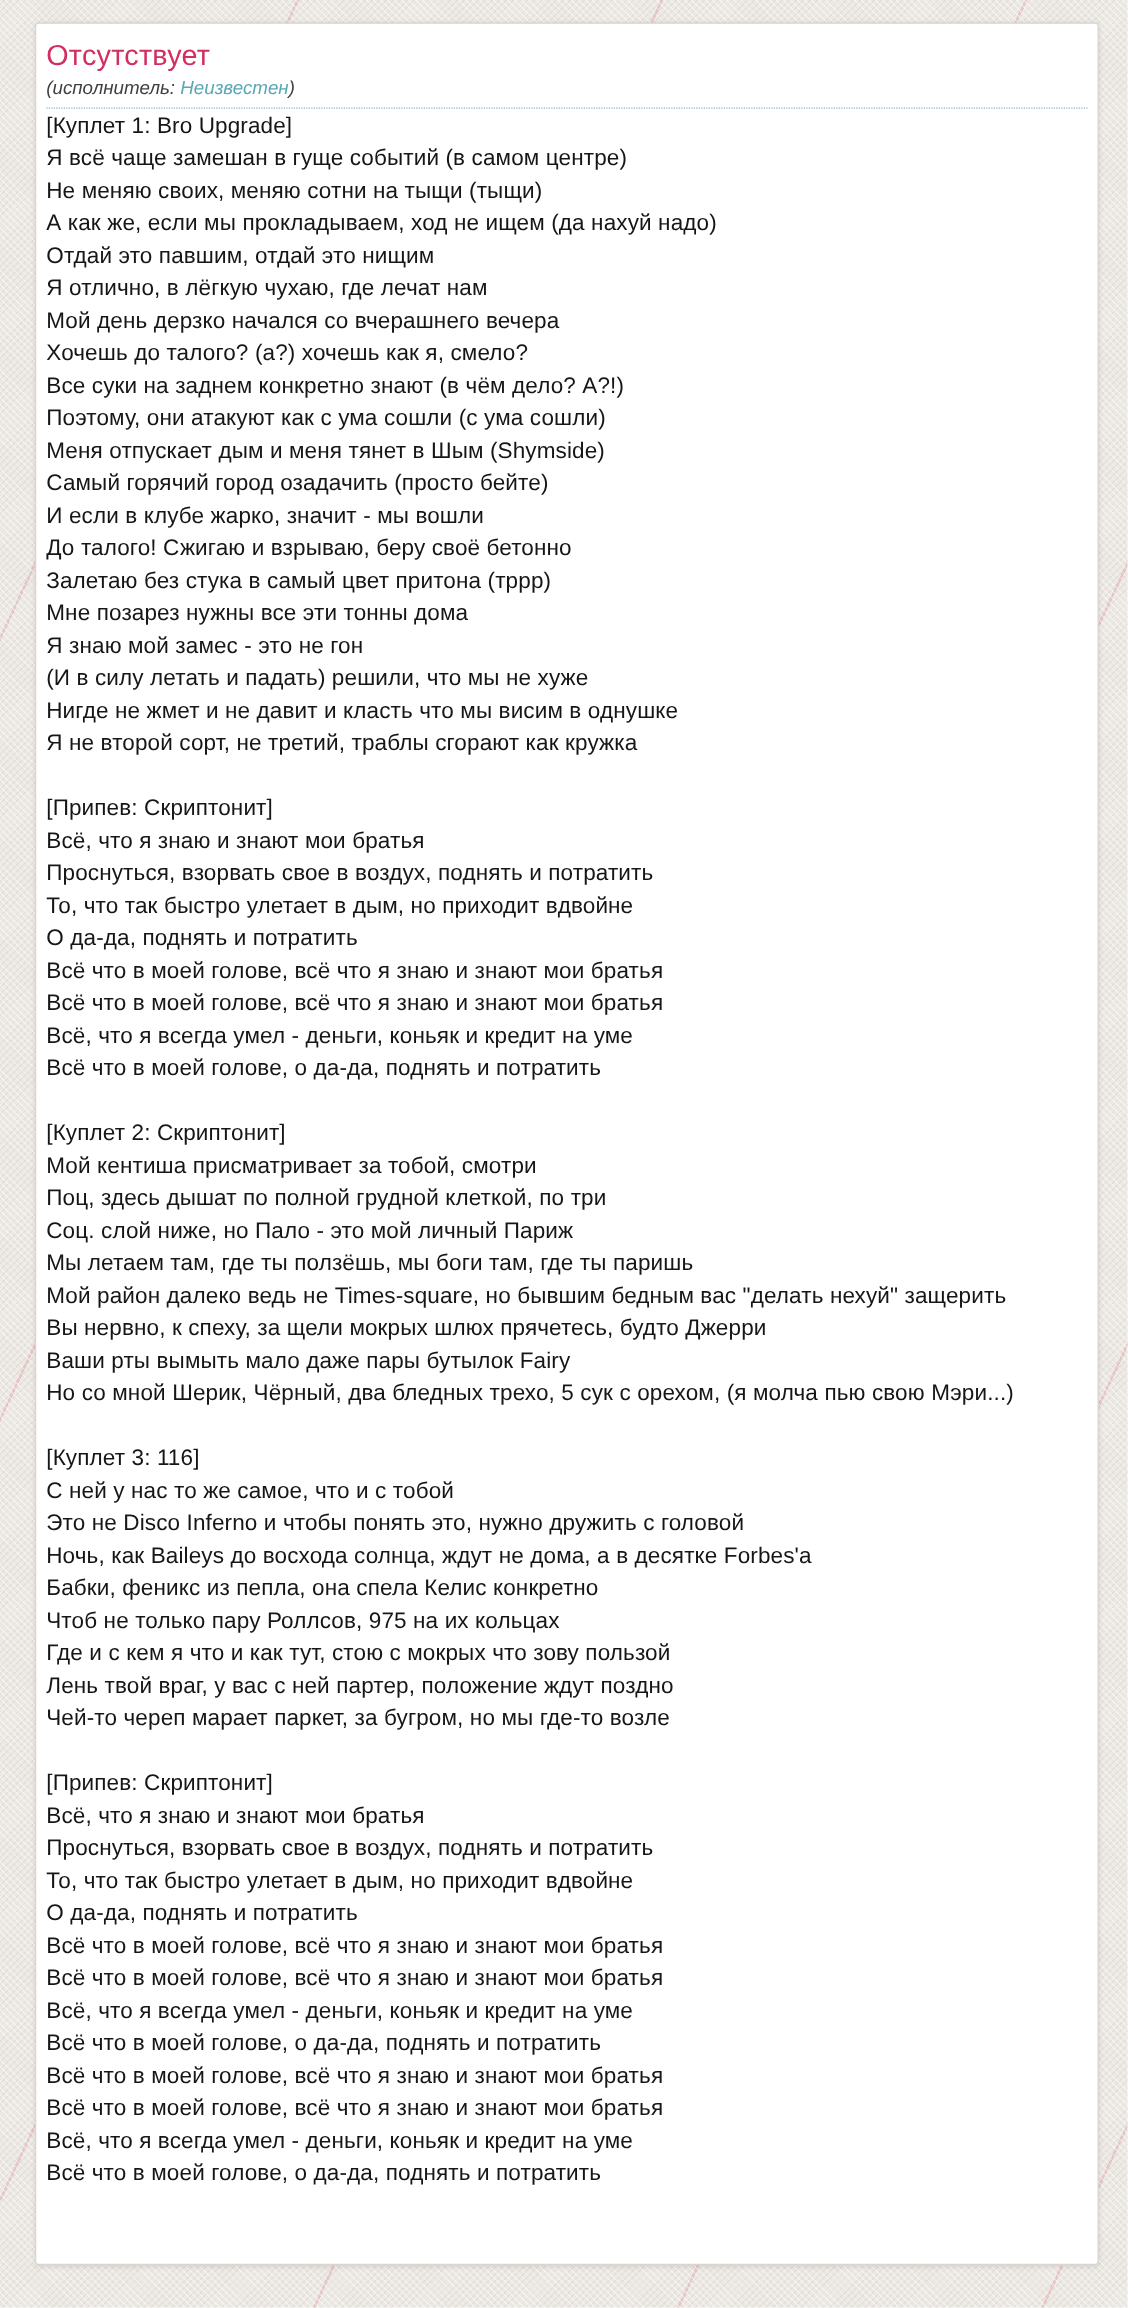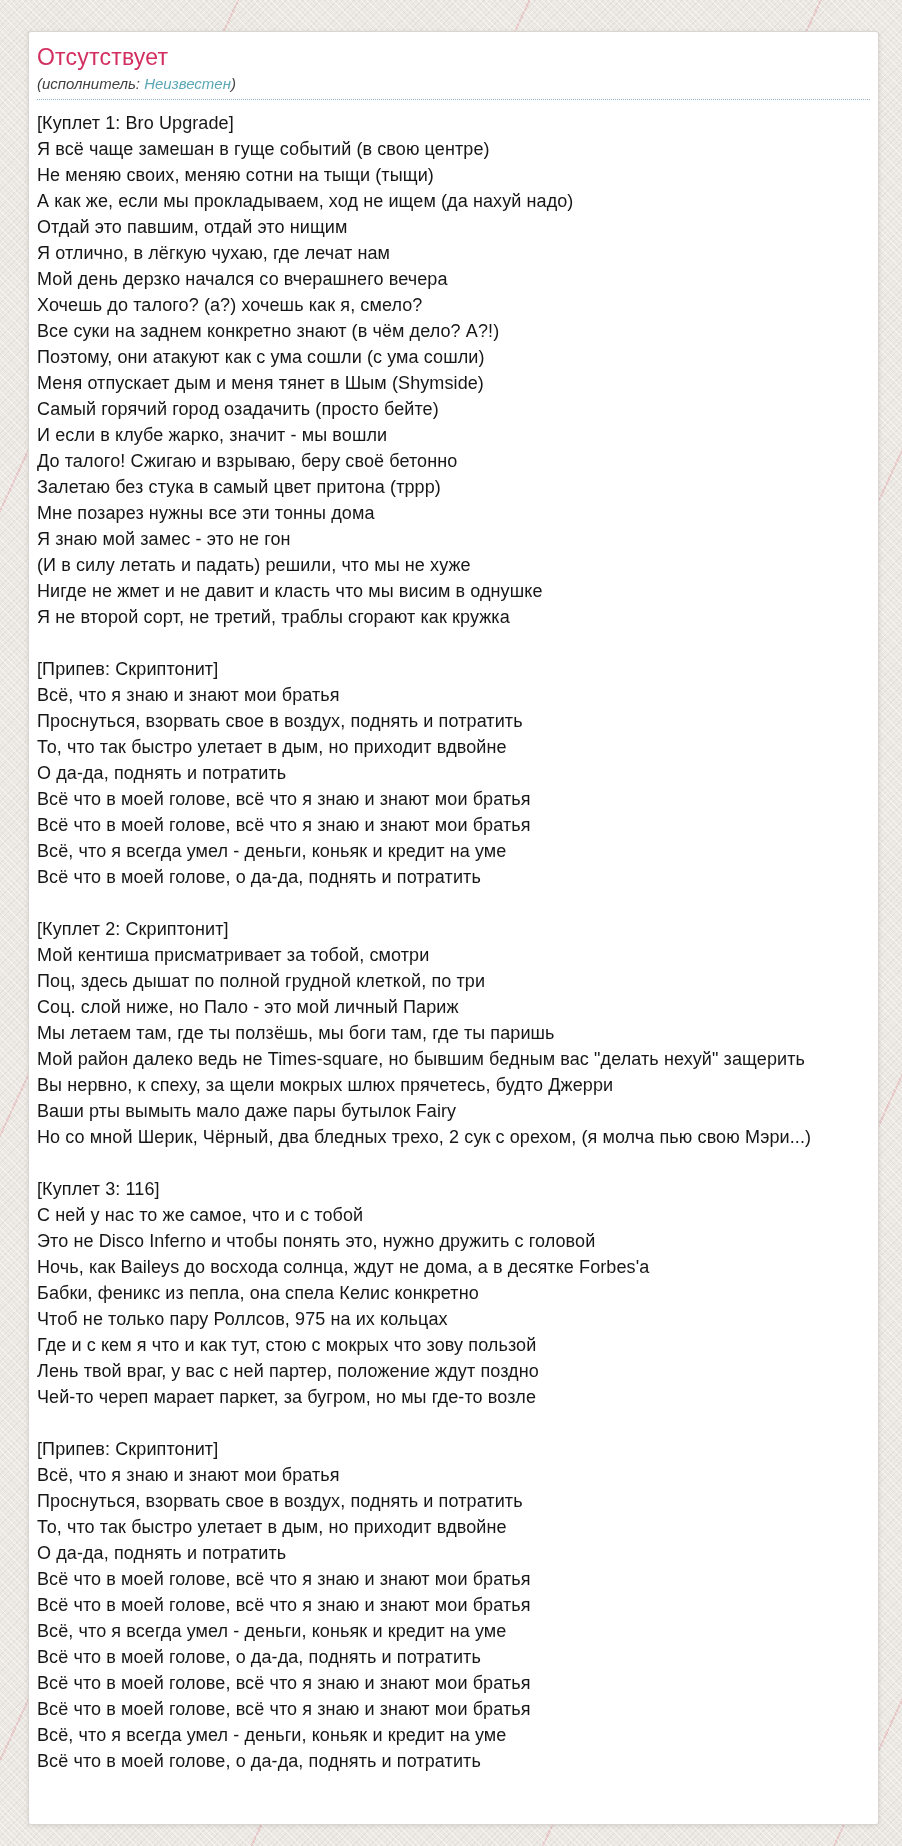--- a/index.html
+++ b/index.html
@@ -17,21 +17,21 @@
   body{
     width:902px;height:1846px;position:relative;overflow:hidden;
     font-family:"Liberation Sans","DejaVu Sans",sans-serif;
     background-color:var(--page-bg);
     background-image:
       repeating-linear-gradient(45deg, rgba(255,255,255,0.45) 0 1px, transparent 1px 4px),
       repeating-linear-gradient(-45deg, rgba(208,198,190,0.30) 0 1px, transparent 1px 4px),
       repeating-linear-gradient(115deg, transparent 0 215px, rgba(224,150,156,0.40) 215px 217px, transparent 217px 264px);
   }
   .card{
-    position:absolute;left:28px;top:31px;width:851px;height:1794px;
+    position:absolute;left:28px;top:18px;width:851px;height:1794px;
     background:var(--card-bg);
     border:1px solid var(--card-border);
     border-radius:3px;
     box-shadow:0 1px 4px rgba(0,0,0,0.10);
     padding:12px 8px 20px 8px;
     overflow:hidden;
   }
   .song-title{
     font-size:23px;line-height:27px;font-weight:400;
     color:var(--title);
@@ -42,21 +42,21 @@
     font-size:15px;line-height:19px;color:var(--label);font-style:italic;
   }
   .artist-line a{
     color:var(--artist-link);text-decoration:none;cursor:pointer;
   }
   .divider{
     margin-top:6px;height:0;
     border-bottom:1px dotted var(--divider);
   }
   .lyrics{
-    margin-top:10px;
+    margin-top:0;
     font-size:18px;line-height:26px;color:var(--text);
     letter-spacing:0.1px;
   }
   .lyrics .block{margin-bottom:26px;}
   .lyrics .block:last-child{margin-bottom:0;}
   .lyrics .line{white-space:nowrap;}
 </style>
 </head>
 <body>
 
@@ -66,21 +66,21 @@
   <div class="artist-line">
     <span>(исполнитель:</span>
     <a href="#">Неизвестен</a><span>)</span>
   </div>
 
   <div class="divider"></div>
 
   <div class="lyrics">
       <div class="block">
         <div class="line">[Куплет 1: Bro Upgrade]</div>
-        <div class="line">Я всё чаще замешан в гуще событий (в свою центре)</div>
+        <div class="line">Я всё чаще замешан в гуще событий (в самом центре)</div>
         <div class="line">Не меняю своих, меняю сотни на тыщи (тыщи)</div>
         <div class="line">А как же, если мы прокладываем, ход не ищем (да нахуй надо)</div>
         <div class="line">Отдай это павшим, отдай это нищим</div>
         <div class="line">Я отлично, в лёгкую чухаю, где лечат нам</div>
         <div class="line">Мой день дерзко начался со вчерашнего вечера</div>
         <div class="line">Хочешь до талого? (а?) хочешь как я, смело?</div>
         <div class="line">Все суки на заднем конкретно знают (в чём дело? А?!)</div>
         <div class="line">Поэтому, они атакуют как с ума сошли (с ума сошли)</div>
         <div class="line">Меня отпускает дым и меня тянет в Шым (Shymside)</div>
         <div class="line">Самый горячий город озадачить (просто бейте)</div>
@@ -106,21 +106,21 @@
       </div>
       <div class="block">
         <div class="line">[Куплет 2: Скриптонит]</div>
         <div class="line">Мой кентиша присматривает за тобой, смотри</div>
         <div class="line">Поц, здесь дышат по полной грудной клеткой, по три</div>
         <div class="line">Соц. слой ниже, но Пало - это мой личный Париж</div>
         <div class="line">Мы летаем там, где ты ползёшь, мы боги там, где ты паришь</div>
         <div class="line">Мой район далеко ведь не Times-square, но бывшим бедным вас "делать нехуй" защерить</div>
         <div class="line">Вы нервно, к спеху, за щели мокрых шлюх прячетесь, будто Джерри</div>
         <div class="line">Ваши рты вымыть мало даже пары бутылок Fairy</div>
-        <div class="line">Но со мной Шерик, Чёрный, два бледных трехо, 2 сук с орехом, (я молча пью свою Мэри...)</div>
+        <div class="line">Но со мной Шерик, Чёрный, два бледных трехо, 5 сук с орехом, (я молча пью свою Мэри...)</div>
       </div>
       <div class="block">
         <div class="line">[Куплет 3: 116]</div>
         <div class="line">С ней у нас то же самое, что и с тобой</div>
         <div class="line">Это не Disco Inferno и чтобы понять это, нужно дружить с головой</div>
         <div class="line">Ночь, как Baileys до восхода солнца, ждут не дома, а в десятке Forbes'а</div>
         <div class="line">Бабки, феникс из пепла, она спела Келис конкретно</div>
         <div class="line">Чтоб не только пару Роллсов, 975 на их кольцах</div>
         <div class="line">Где и с кем я что и как тут, стою с мокрых что зову пользой</div>
         <div class="line">Лень твой враг, у вас с ней партер, положение ждут поздно</div>

